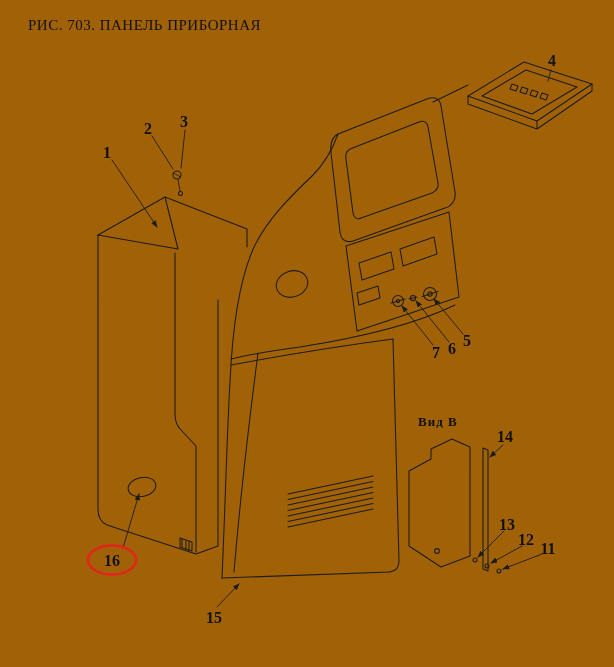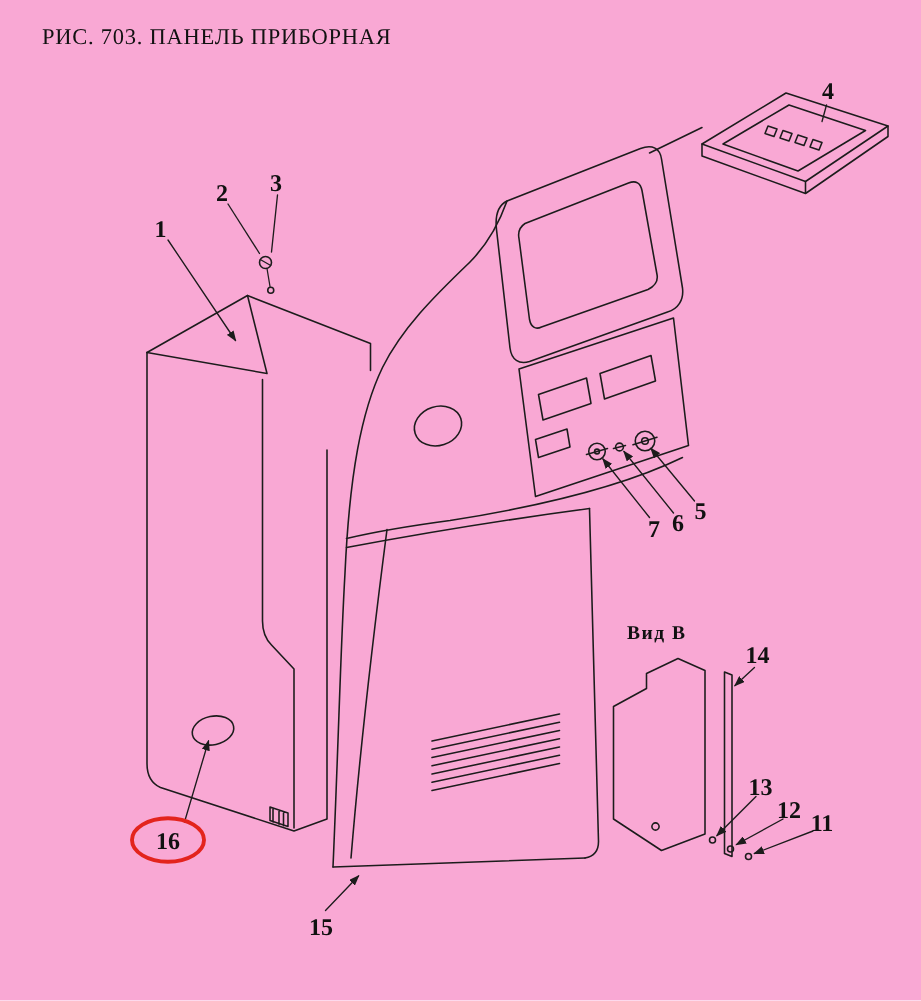--- a/index.html
+++ b/index.html
@@ -1,18 +1,18 @@
 <!DOCTYPE html>
 <html style="--line: #1c1c1c; --highlight: #e3241d;"><head>
 <meta charset="utf-8">
 <style>
   *{margin:0;padding:0;box-sizing:border-box}
   html,body{width:614px;height:667px;background:#fff;overflow:hidden}
   body{font-family:"Liberation Serif",serif;position:relative;color:#111}
-  .page{position:absolute;inset:0;background:#f9a8d4}
+  .page{position:absolute;inset:0;background:#a16207}
   .title{position:absolute;left:28px;top:17px;font-size:15px;letter-spacing:.5px;white-space:nowrap}
   svg{position:absolute;left:0;top:0}
   .ln path,.ln circle,.ln ellipse,.ln line,.ln polyline{
     fill:none;stroke:var(--line,#1c1c1c);stroke-width:1.05;
     stroke-linejoin:round;stroke-linecap:round}
   .thin path{stroke-width:.85}
   .leaders path{fill:none;stroke:var(--line,#1c1c1c);stroke-width:.9;stroke-linecap:round}
   .dot{fill:var(--line,#1c1c1c);stroke:none}
   .callouts text{font-family:"Liberation Serif",serif;font-size:16px;font-weight:700;
     fill:#111;text-anchor:middle}

